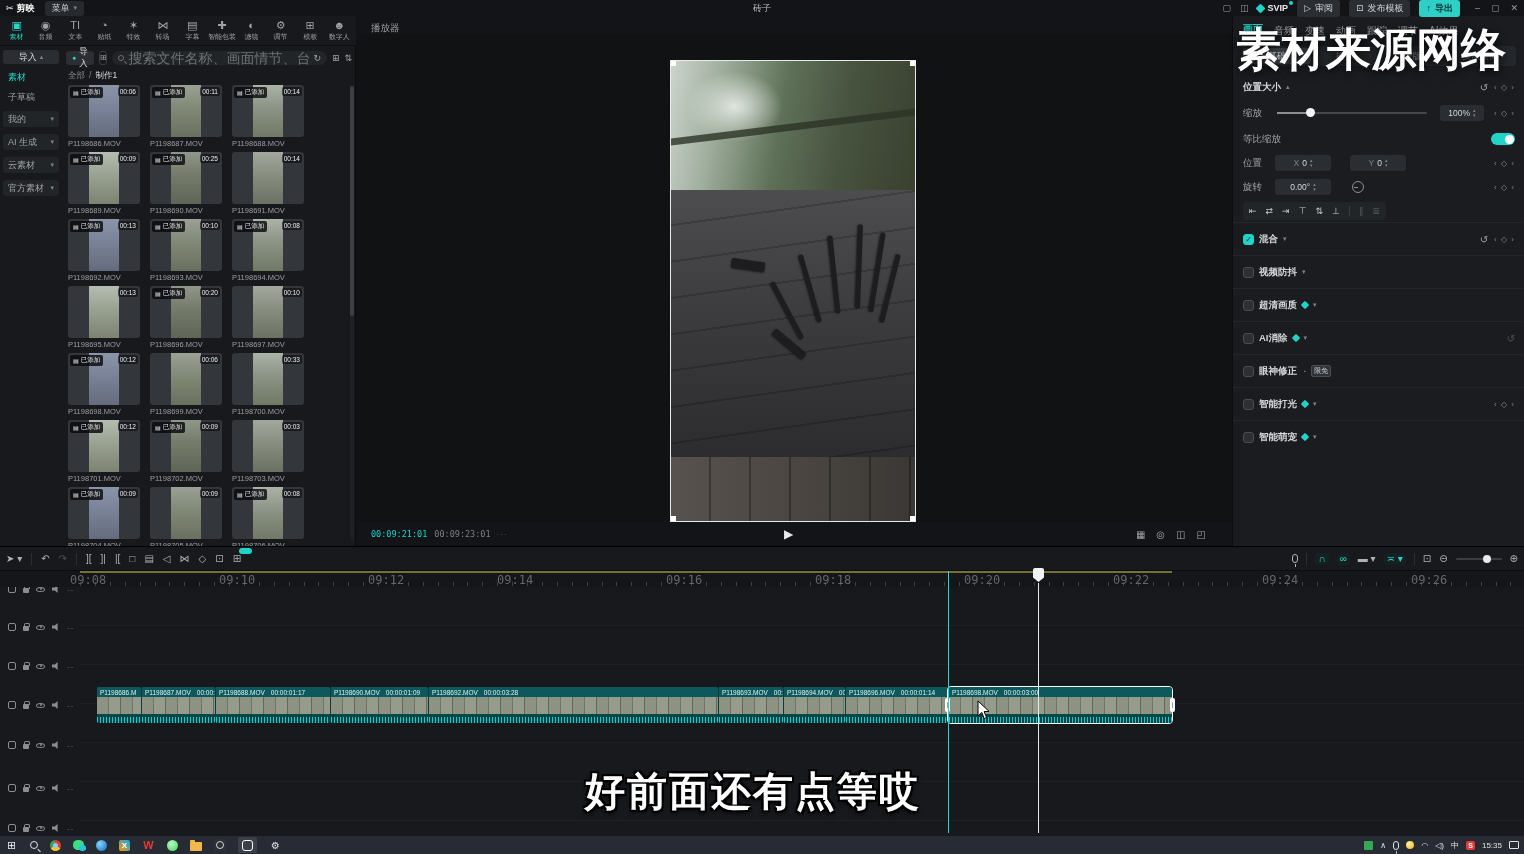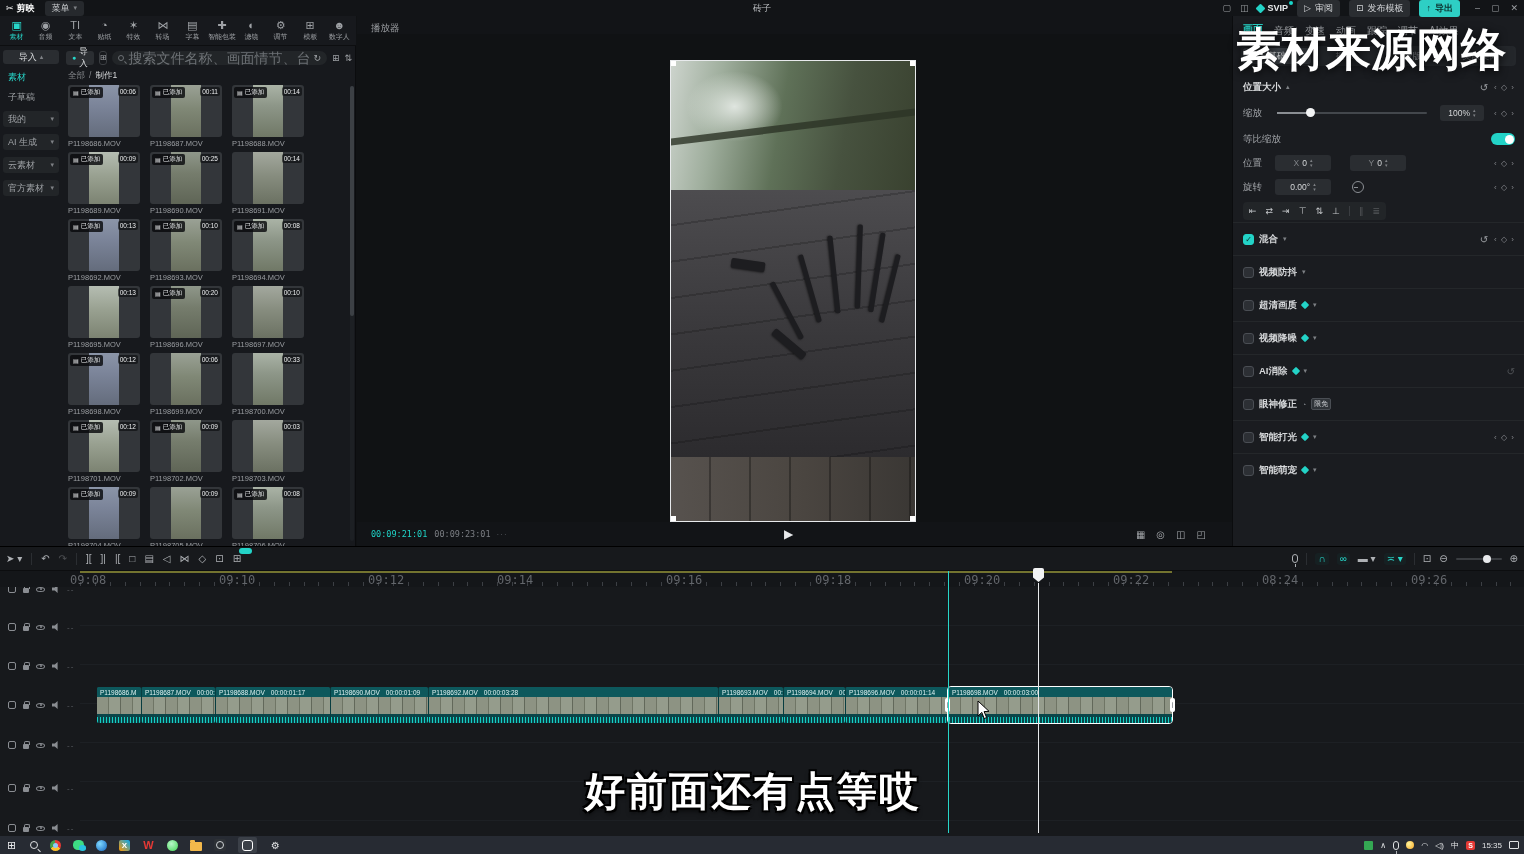--- a/index.html
+++ b/index.html
@@ -699,27 +699,20 @@
       </div>
       <div class="sec">
         <div class="cb"></div>
         <span class="slab">超清画质</span>
         <span class="gem-s"></span>
         <span class="ch">▾</span>
         <div class="rright"></div>
       </div>
       <div class="sec">
         <div class="cb"></div>
-        <span class="slab">视频降噪</span>
-        <span class="gem-s"></span>
-        <span class="ch">▾</span>
-        <div class="rright"></div>
-      </div>
-      <div class="sec">
-        <div class="cb"></div>
         <span class="slab">AI消除</span>
         <span class="gem-s"></span>
         <span class="ch">▾</span>
         <div class="rright">
           <span class="reset" style="opacity: 0.4;">↺</span>
         </div>
       </div>
       <div class="sec">
         <div class="cb"></div>
         <span class="slab">眼神修正</span>
@@ -785,21 +778,21 @@
   <div class="ruler" id="ruler">
       <div class="ticks"></div>
       <span class="rlabel" style="left: -10px;">09:08</span>
       <span class="rlabel" style="left: 139px;">09:10</span>
       <span class="rlabel" style="left: 288px;">09:12</span>
       <span class="rlabel" style="left: 417px;">09:14</span>
       <span class="rlabel" style="left: 586px;">09:16</span>
       <span class="rlabel" style="left: 735px;">09:18</span>
       <span class="rlabel" style="left: 884px;">09:20</span>
       <span class="rlabel" style="left: 1033px;">09:22</span>
-      <span class="rlabel" style="left: 1182px;">08:24</span>
+      <span class="rlabel" style="left: 1182px;">09:24</span>
       <span class="rlabel" style="left: 1331px;">09:26</span>
     </div>
   <div class="tracks" id="tracks">
     <div class="cliprow" id="clipRow">
         <div class="clip" style="left: 97px; width: 44px;">
           <div class="cl-label">
             <span>P1198686.M</span>
           </div>
           <div class="cl-film"></div>
           <div class="cl-wave"></div>

